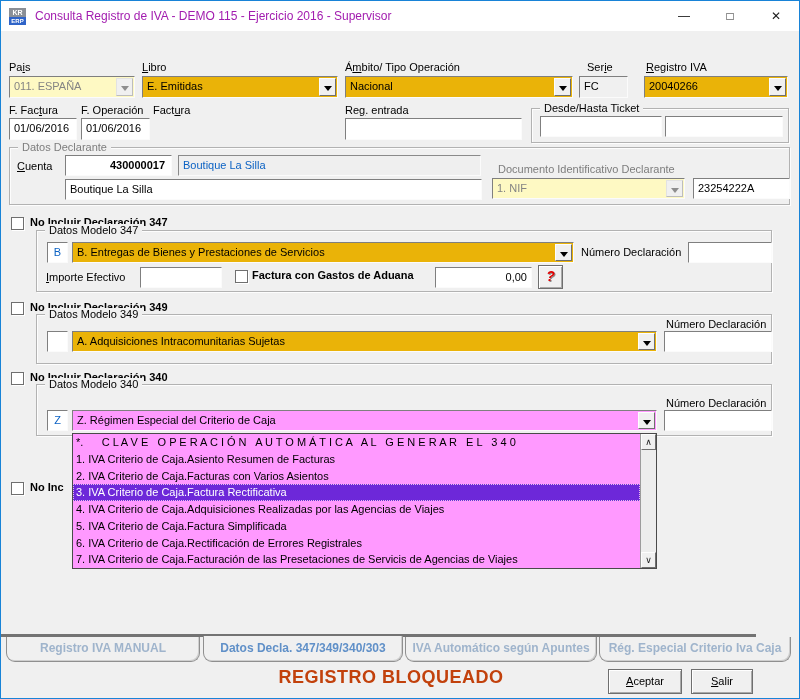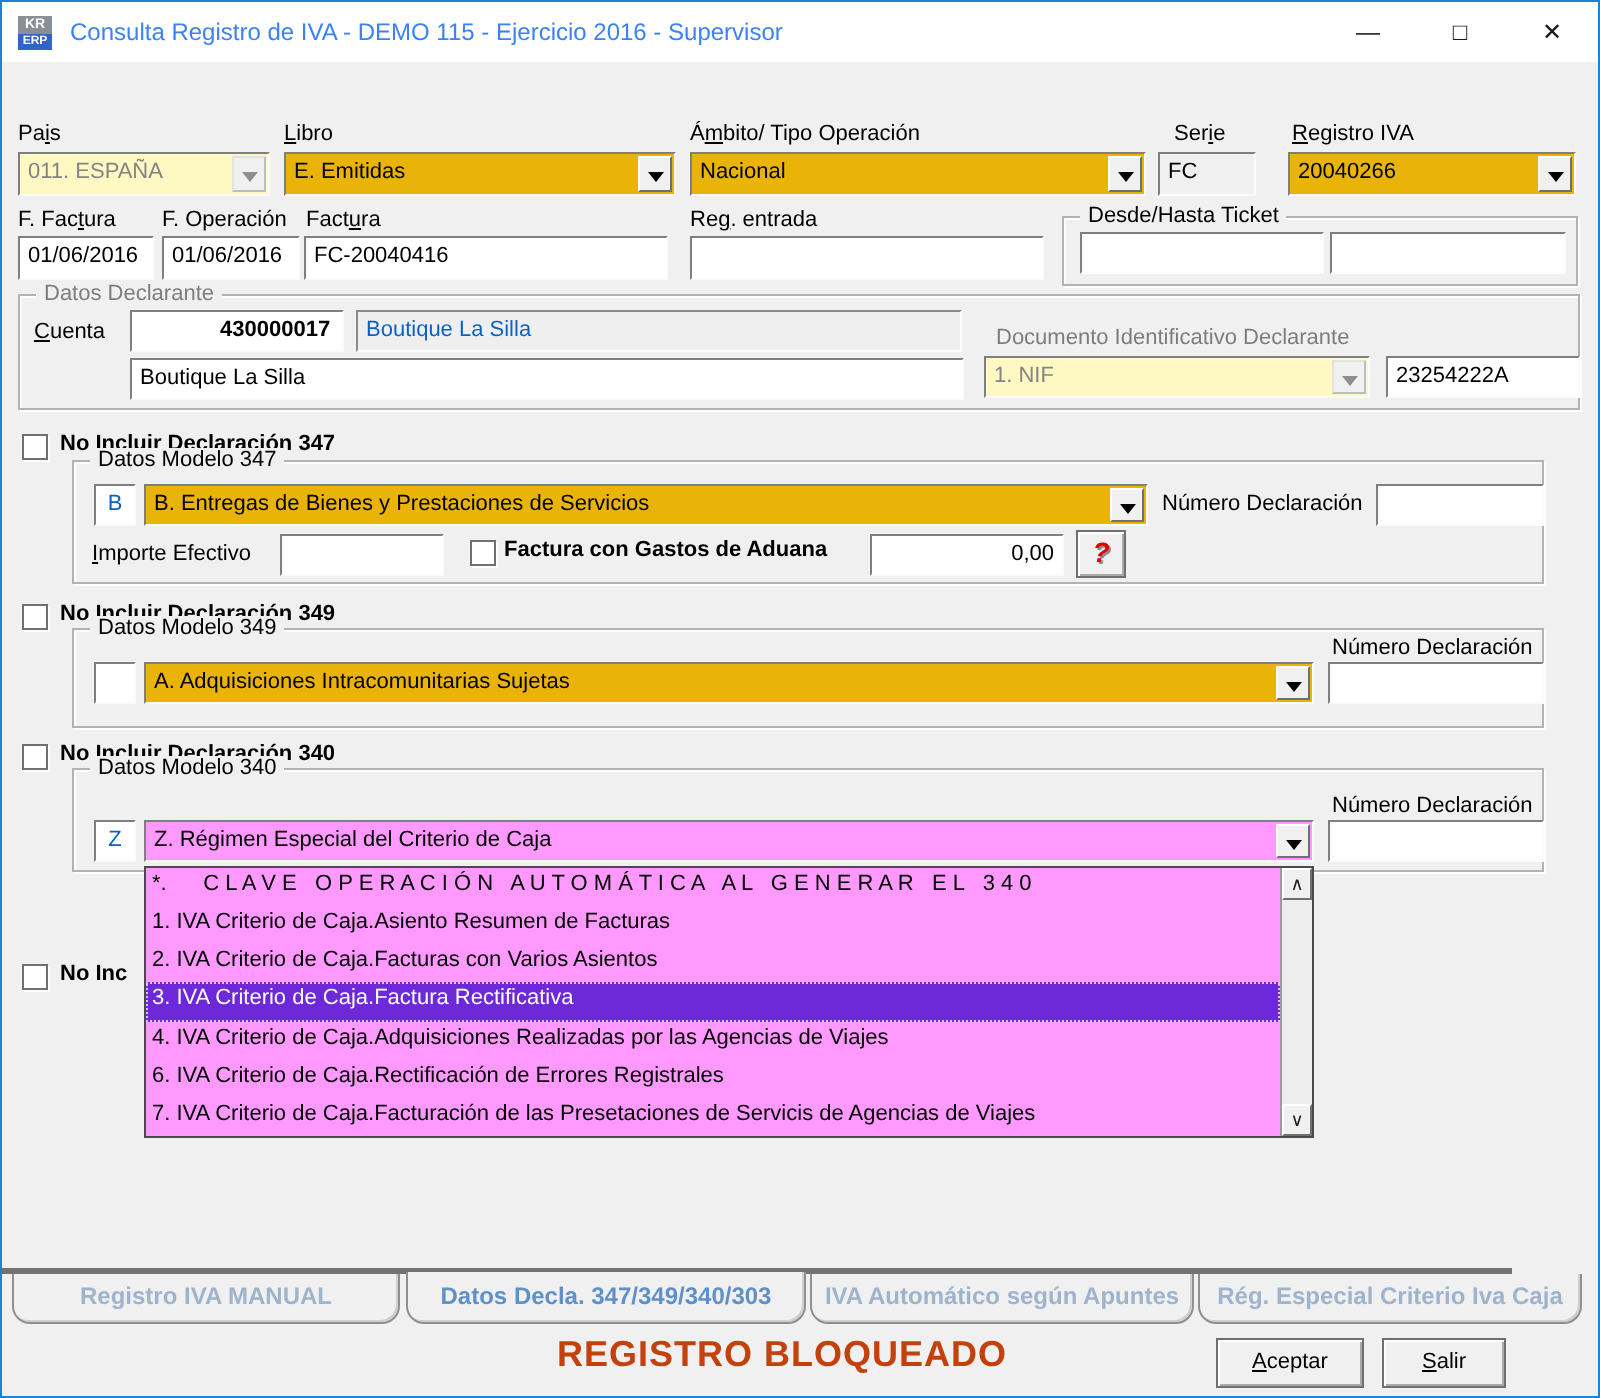--- a/index.html
+++ b/index.html
@@ -4,21 +4,21 @@
 <style>
   * { margin:0; padding:0; box-sizing:border-box; }
   html,body { width:800px; height:699px; background:#d8d8d8; font-family:"Liberation Sans", sans-serif; }
   .window { position:relative; width:800px; height:699px; border:1px solid #1883d7; background:#f0f0f0; overflow:hidden; }
 
   
   .titlebar { position:absolute; left:0; top:0; width:798px; height:30px; background:#ffffff; display:flex; align-items:center; }
   .app-icon { position:relative; width:17px; height:17px; margin-left:8px; background:#8a8f96; display:block; flex:0 0 auto; }
   .app-icon-top { position:absolute; left:0; top:0; width:100%; height:9px; color:#fff; font-size:7px; font-weight:bold; text-align:center; line-height:9px; }
   .app-icon-bottom { position:absolute; left:0; bottom:0; width:100%; height:8px; background:#2f64c8; color:#fff; font-size:6px; font-weight:bold; text-align:center; line-height:8px; }
-  .title-text { font-size:12px; color:#3b82f6; margin-left:9px; white-space:nowrap; }
+  .title-text { font-size:12px; color:#a21caf; margin-left:9px; white-space:nowrap; }
   .win-controls { position:absolute; right:0; top:0; height:30px; display:flex; }
   .win-btn { width:46px; height:30px; text-align:center; line-height:30px; font-size:12px; color:#1a1a1a; }
 
   
   .lbl { position:absolute; font-size:11px; color:#000; white-space:nowrap; }
   .lbl u, .bold-lbl u, .btn u { text-decoration:underline; }
   .gray { color:#7d7d7d; }
   .bold-lbl { position:absolute; font-size:11px; font-weight:bold; color:#000; white-space:nowrap; }
   .fld { position:absolute; background:#fff; border:1px solid; border-color:#7f7f7f #fbfbfb #fbfbfb #7f7f7f; font-size:11px; line-height:19px; padding-left:4px; white-space:nowrap; overflow:hidden; }
   .fld.readonly { background:#f0f0f0; }
@@ -107,21 +107,20 @@
     <span class="dd-btn">
         <span class="dd-arrow"></span>
       </span>
   </div>
 
   <span class="lbl" style="left:8px;top:103px">F. Fac<u>t</u>ura</span>
   <div class="fld" style="left:8px;top:117px;width:68px;height:22px">01/06/2016</div>
   <span class="lbl" style="left:80px;top:103px">F. Operación</span>
   <div class="fld" style="left:80px;top:117px;width:69px;height:22px">01/06/2016</div>
   <span class="lbl" style="left:152px;top:103px">Fact<u>u</u>ra</span>
-  <div class="fld" style="left:151px;top:117px;width:182px;height:22px">FC-20040416</div>
   <span class="lbl" style="left:344px;top:103px">Re<u>g</u>. entrada</span>
   <div class="fld" style="left:344px;top:117px;width:177px;height:22px"></div>
 
   <div class="grp" style="left:530px;top:107px;width:258px;height:35px">
     <span class="grp-label">Desde/Hasta Ticket</span>
   </div>
   <div class="fld" style="left:539px;top:115px;width:122px;height:21px"></div>
   <div class="fld" style="left:664px;top:115px;width:118px;height:21px"></div>
 
   <div class="grp" style="left:8px;top:146px;width:781px;height:58px">
@@ -197,20 +196,21 @@
     <span class="cb" style="left:2px;top:6px"></span>
     <span class="bold-lbl" style="left:21px;top:5px">No Inc</span>
   </div>
 
   <div class="list">
     <div class="list-item">*.      C L A V E   O P E R A C I Ó N   A U T O M Á T I C A   A L   G E N E R A R   E L   3 4 0</div>
     <div class="list-item">1. IVA Criterio de Caja.Asiento Resumen de Facturas</div>
     <div class="list-item">2. IVA Criterio de Caja.Facturas con Varios Asientos</div>
     <div class="list-item selected">3. IVA Criterio de Caja.Factura Rectificativa</div>
     <div class="list-item">4. IVA Criterio de Caja.Adquisiciones Realizadas por las Agencias de Viajes</div>
+    <div class="list-item">5. IVA Criterio de Caja.Factura Simplificada</div>
     <div class="list-item">6. IVA Criterio de Caja.Rectificación de Errores Registrales</div>
     <div class="list-item">7. IVA Criterio de Caja.Facturación de las Presetaciones de Servicis de Agencias de Viajes</div>
     <div class="list-scroll">
       <div class="scroll-btn up"><span>∧</span></div>
       <div class="scroll-btn down"><span>∨</span></div>
     </div>
   </div>
 
   <div class="tabbar">
     <div class="tab" style="left:5px;width:194px">Registro IVA MANUAL</div>

